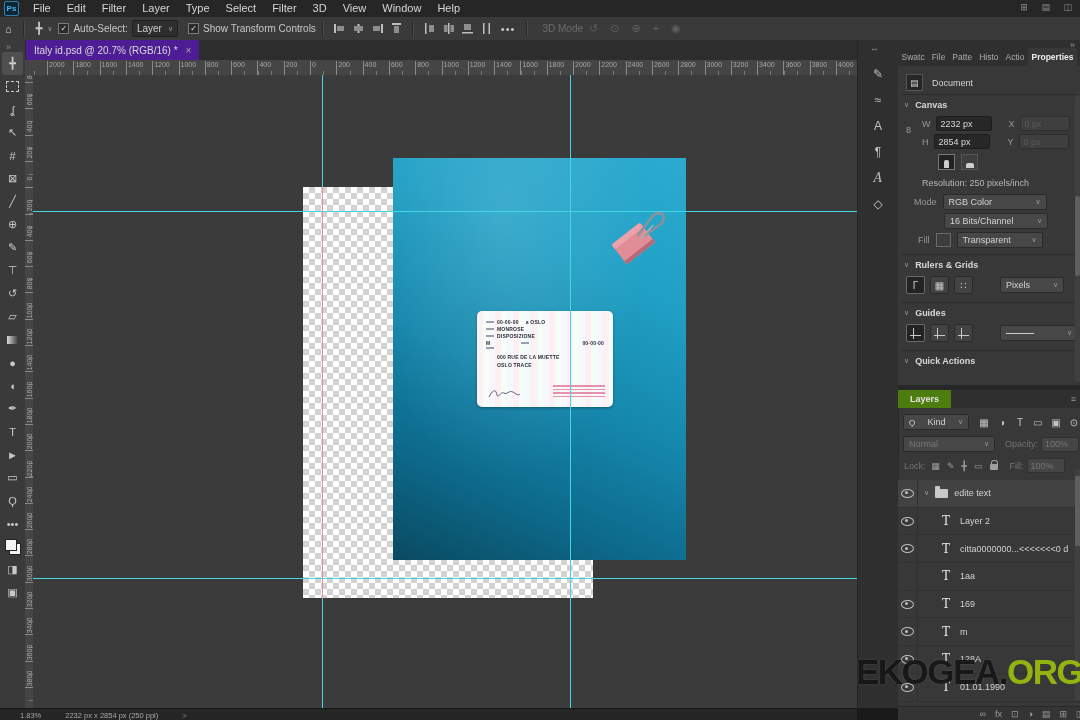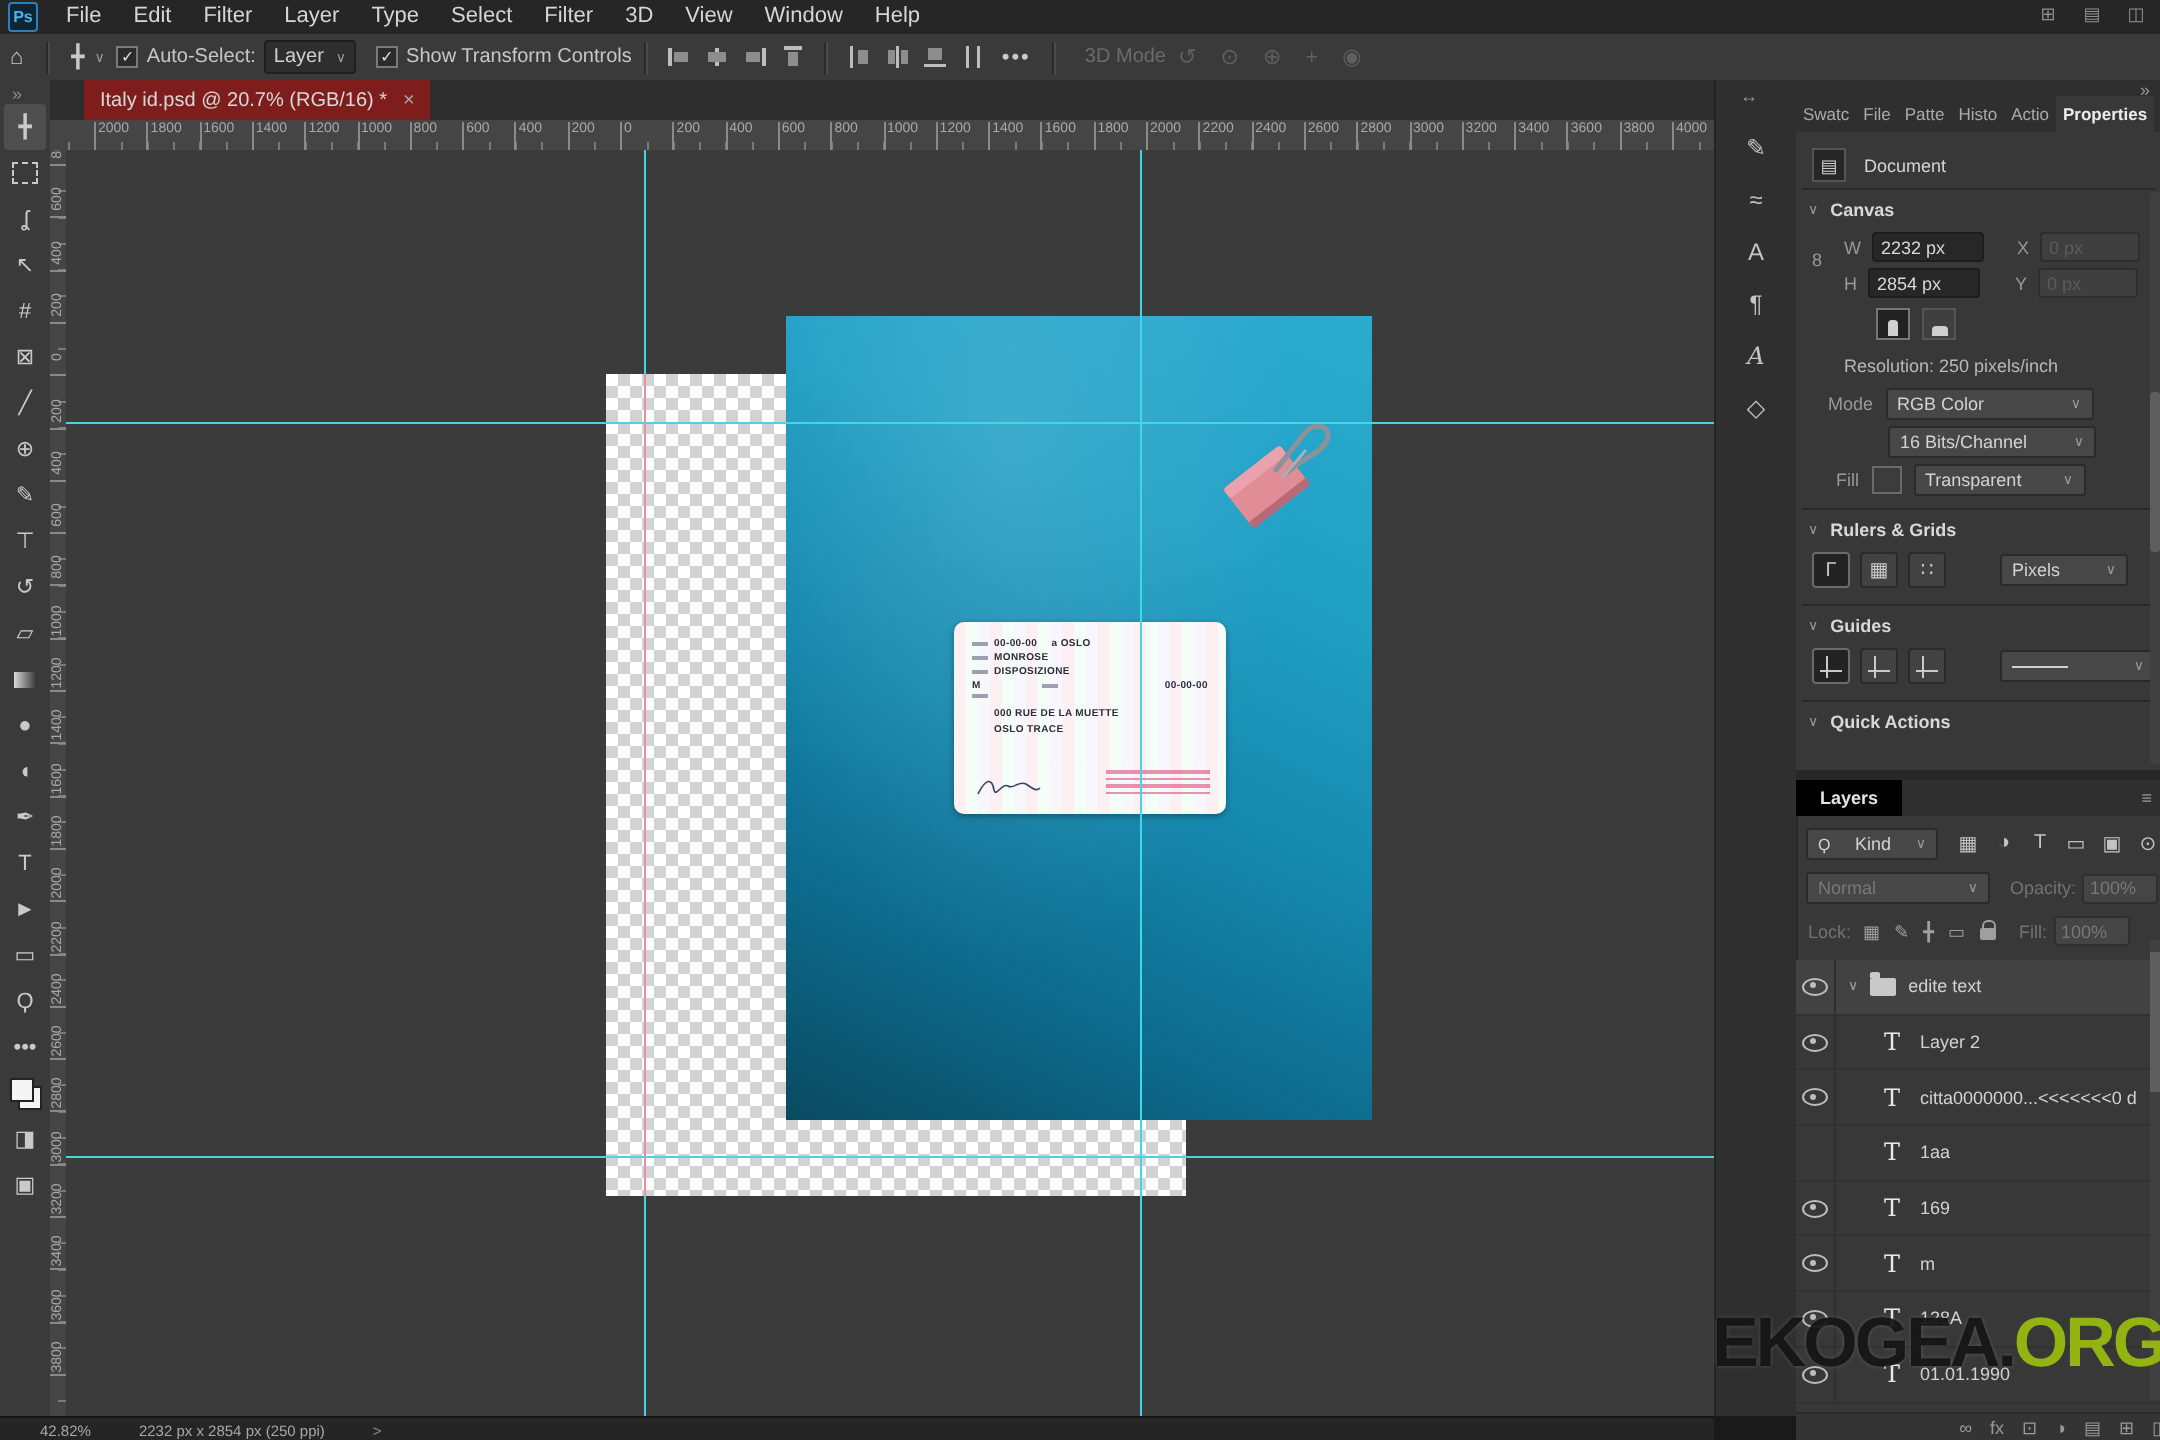--- a/index.html
+++ b/index.html
@@ -40,22 +40,22 @@
   .tool.selected{background:#4f4f4f;border-radius:2px;}
   .css-dash{width:11px;height:9px;border:1px dashed #c9c9c9;}
   .css-grad{width:11px;height:8px;background:linear-gradient(90deg,#d8d8d8,#3a3a3a);}
   .css-swatches{position:relative;width:16px;height:16px;}
   .css-swatches i{position:absolute;width:10px;height:10px;background:#f5f5f5;border:1px solid #222;}
   .css-swatches i.bg{right:0;bottom:0;}
   .css-swatches i.fg{left:0;top:0;z-index:2;}
 
   
   #tabstrip{left:25px;top:40px;width:832px;height:20px;background:#2d2d2d;display:flex;align-items:flex-end;}
-  #doctab{height:20px;background:#7f1d1d;color:#d8d8d8;font-size:10px;display:flex;align-items:center;
-          padding:0 8px;gap:8px;margin-left:17px;}
+  #doctab{height:20px;background:#4c1d95;color:#d8d8d8;font-size:10px;display:flex;align-items:center;
+          padding:0 8px;gap:8px;margin-left:1px;}
   #doctab .close{color:#a8a8a8;font-size:10px;}
 
   
   .ruler{background:#454545;}
   #ruler-corner{left:25px;top:60px;width:8px;height:15px;border-right:1px solid #333;border-bottom:1px solid #333;}
   #topruler{left:33px;top:60px;width:824px;height:15px;border-bottom:1px solid #333;overflow:hidden;}
   #topruler .minor{position:absolute;left:0.8px;bottom:0;width:100%;height:4px;
       background:repeating-linear-gradient(90deg,#7a7a7a 0 1px,transparent 1px 13.15px);}
   #leftruler{left:25px;top:75px;width:8px;height:633px;border-right:1px solid #333;overflow:hidden;}
   #leftruler .minor{position:absolute;top:6.7px;right:0;height:100%;width:4px;
@@ -134,21 +134,21 @@
   .orient .lman{width:8px;height:5px;border-radius:2px 2px 0 0;margin-bottom:1px;}
   .chain{color:#9a9a9a;font-size:9px;}
   .fillswatch{width:13px;height:12px;background:#3c3c3c;border:1px solid #6a6a6a;}
   .linesw{width:28px;height:1px;background:#cfcfcf;}
   #props-scroll{position:absolute;right:1px;top:30px;width:5px;height:286px;background:#404040;border-radius:2px;}
   #props-scroll .thumb{position:absolute;left:0;top:100px;width:5px;height:80px;background:#5e5e5e;border-radius:2px;}
 
   
   #layers-gap{position:absolute;left:0;top:345px;width:183px;height:5px;background:#272727;}
   #layerstabs{position:absolute;left:0;top:350px;width:183px;height:18px;background:#2f2f2f;display:flex;font-size:9px;}
-  #layerstab{background:#000000;color:#e4e4e4;display:flex;align-items:center;padding:0 12px;font-weight:bold;}
+  #layerstab{background:#4d7c0f;color:#e4e4e4;display:flex;align-items:center;padding:0 12px;font-weight:bold;}
   #layerstabs .menu-btn{margin-left:auto;padding:0 5px;display:flex;align-items:center;color:#9a9a9a;}
   #layers-ctl{position:absolute;left:0;top:368px;width:183px;background:#383838;font-size:9px;}
   .lctl-row{position:absolute;left:0;width:183px;display:flex;align-items:center;}
   .filter-icons{display:flex;gap:4px;margin-left:8px;}
   .filter-icons span{width:14px;text-align:center;color:#c3c3c3;font-size:10px;}
   .lgray{color:#737373;}
   .gfield{background:#454545;border:1px solid #303030;border-radius:2px;height:13px;padding:0 3px;color:#787878;
           display:flex;align-items:center;}
   .lockics{display:flex;gap:7px;margin-left:6px;color:#9f9f9f;font-size:9px;align-items:center;}
   .padlock{position:relative;width:8px;height:6px;background:#9f9f9f;border-radius:1px;display:inline-block;margin-top:3px;}
@@ -762,21 +762,21 @@
           <span>⊡</span>
           <span>◑</span>
           <span>▤</span>
           <span>⊞</span>
           <span>▯</span>
         </div>
     </div>
   </div>
 
   <div id="statusbar" class="abs">
-    <span class="zoomval">42.82%</span>
+    <span class="zoomval">1.83%</span>
     <span>2232 px x 2854 px (250 ppi)</span>
     <span class="chev">&gt;</span>
   </div>
 
   <div id="watermark" class="abs">
     <span class="wm-dark">EKOGEA.</span><span class="wm-green">ORG</span>
   </div>
 
 </div>
 

